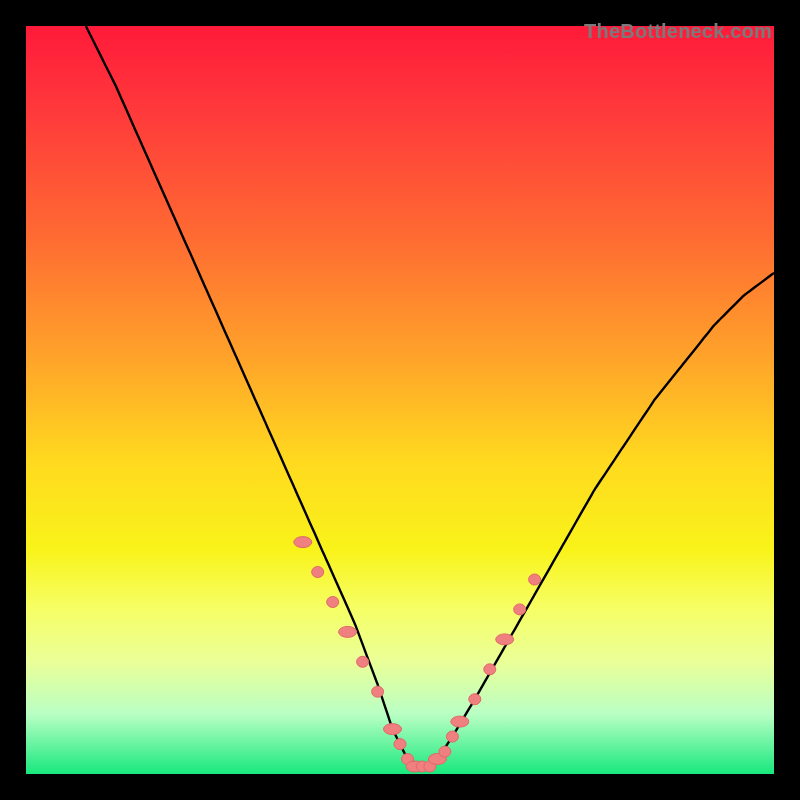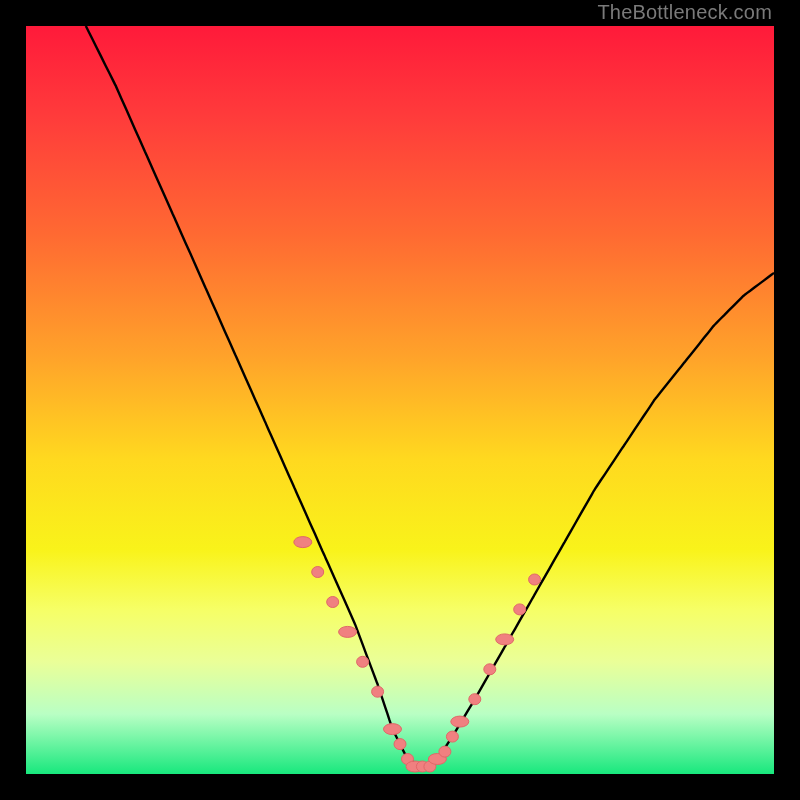--- a/index.html
+++ b/index.html
@@ -26,25 +26,25 @@
       #ffd91f 58%,
       #f9f31a 70%,
       #f6ff66 78%,
       #eaff98 85%,
       #b9ffc4 92%,
       #18e87d 100%
     );
   }
   .watermark {
     position: absolute;
-    top: 1px;
+    top: 20px;
     right: 28px;
     color: #7a7a7a;
     font-size: 20px;
-    font-weight: 400;
+    font-weight: 700;
     letter-spacing: 0.2px;
     z-index: 10;
   }
   svg.curve {
     position: absolute;
     left: 0;
     top: 0;
     width: 748px;
     height: 748px;
   }

